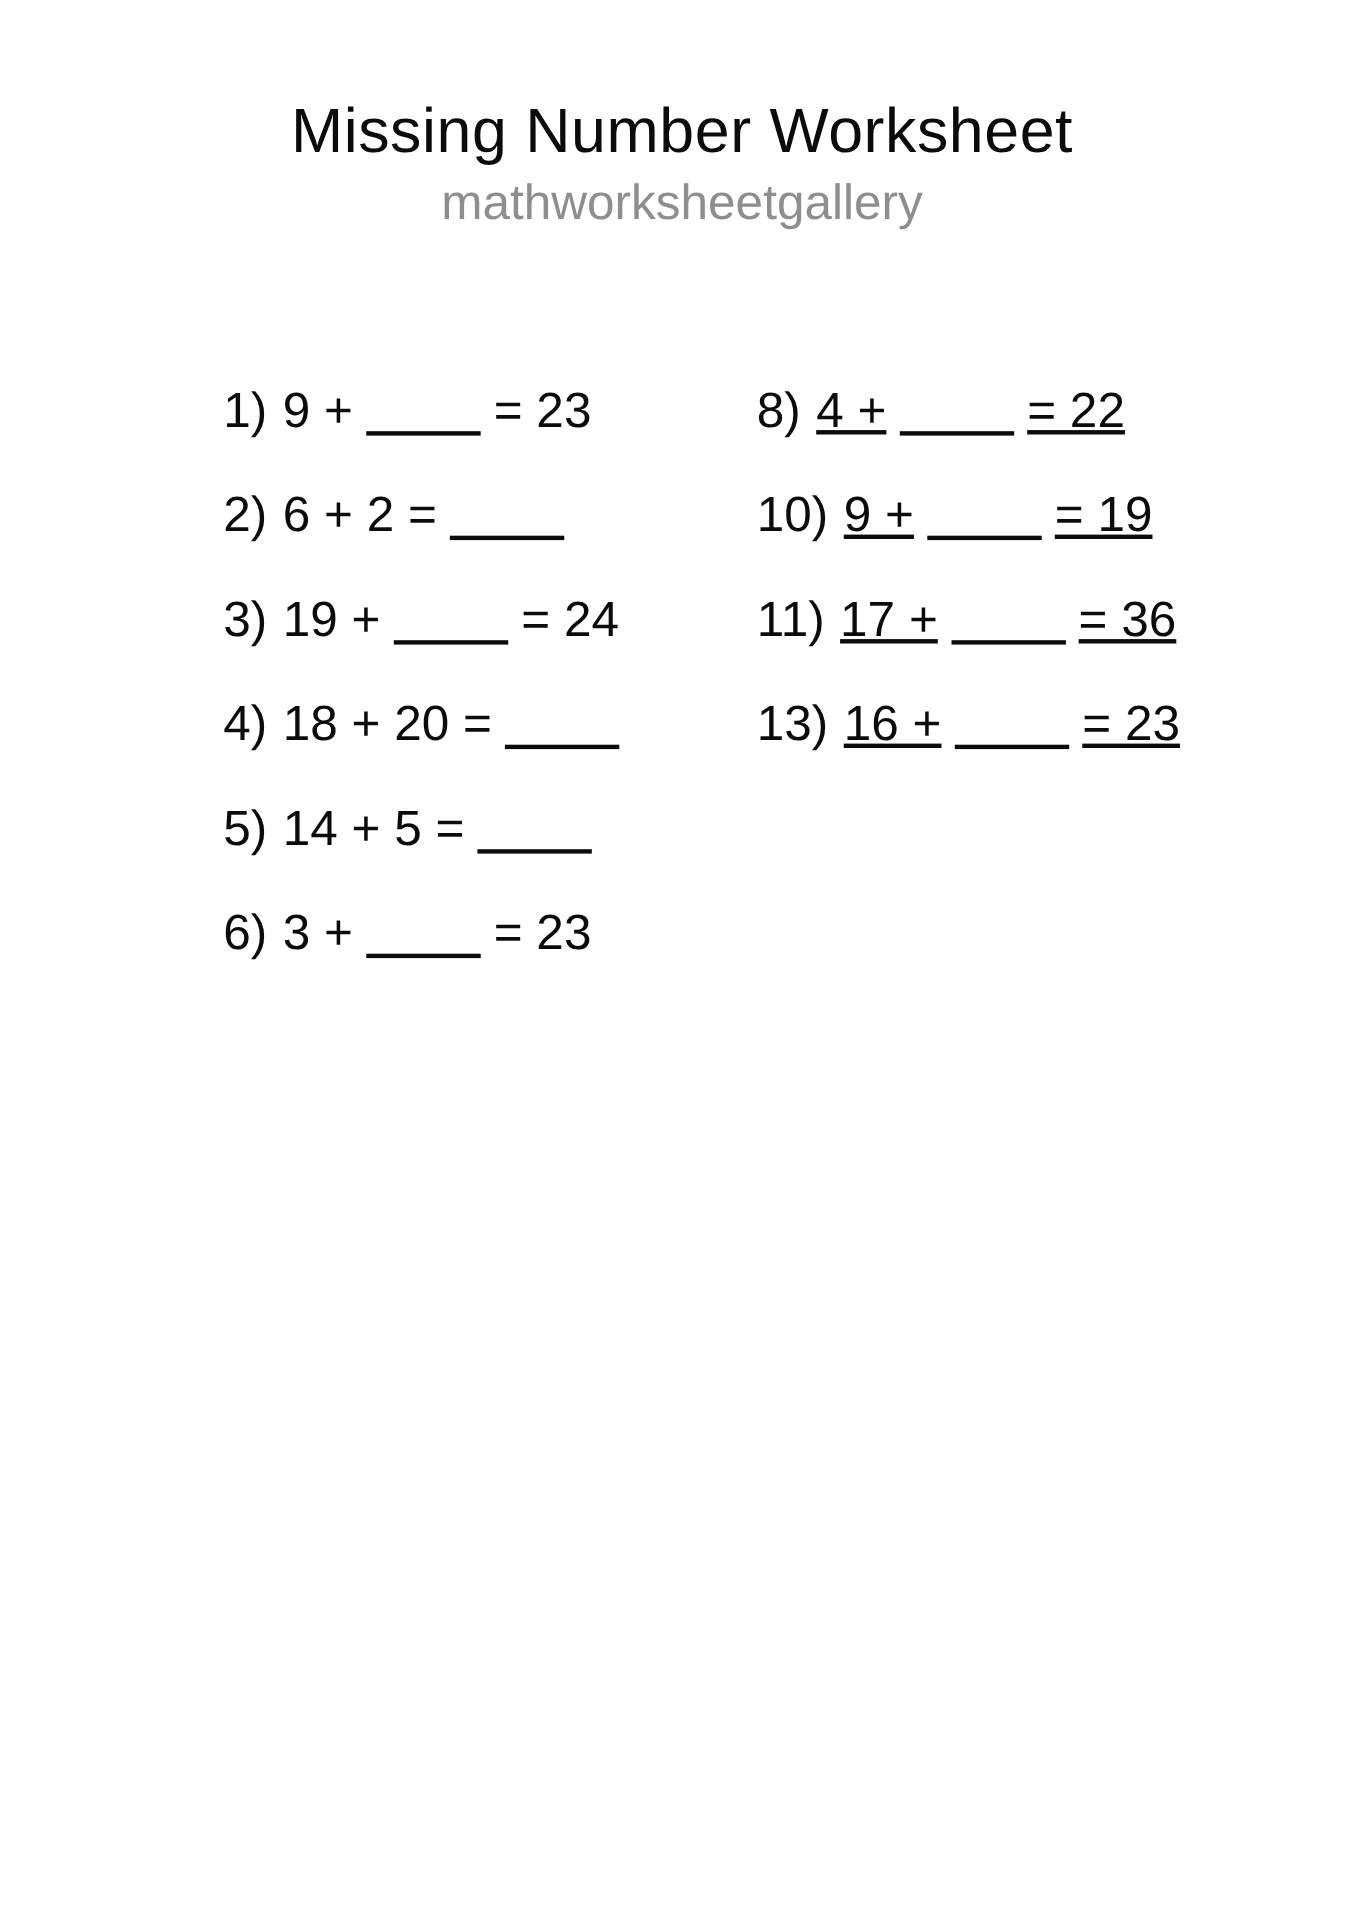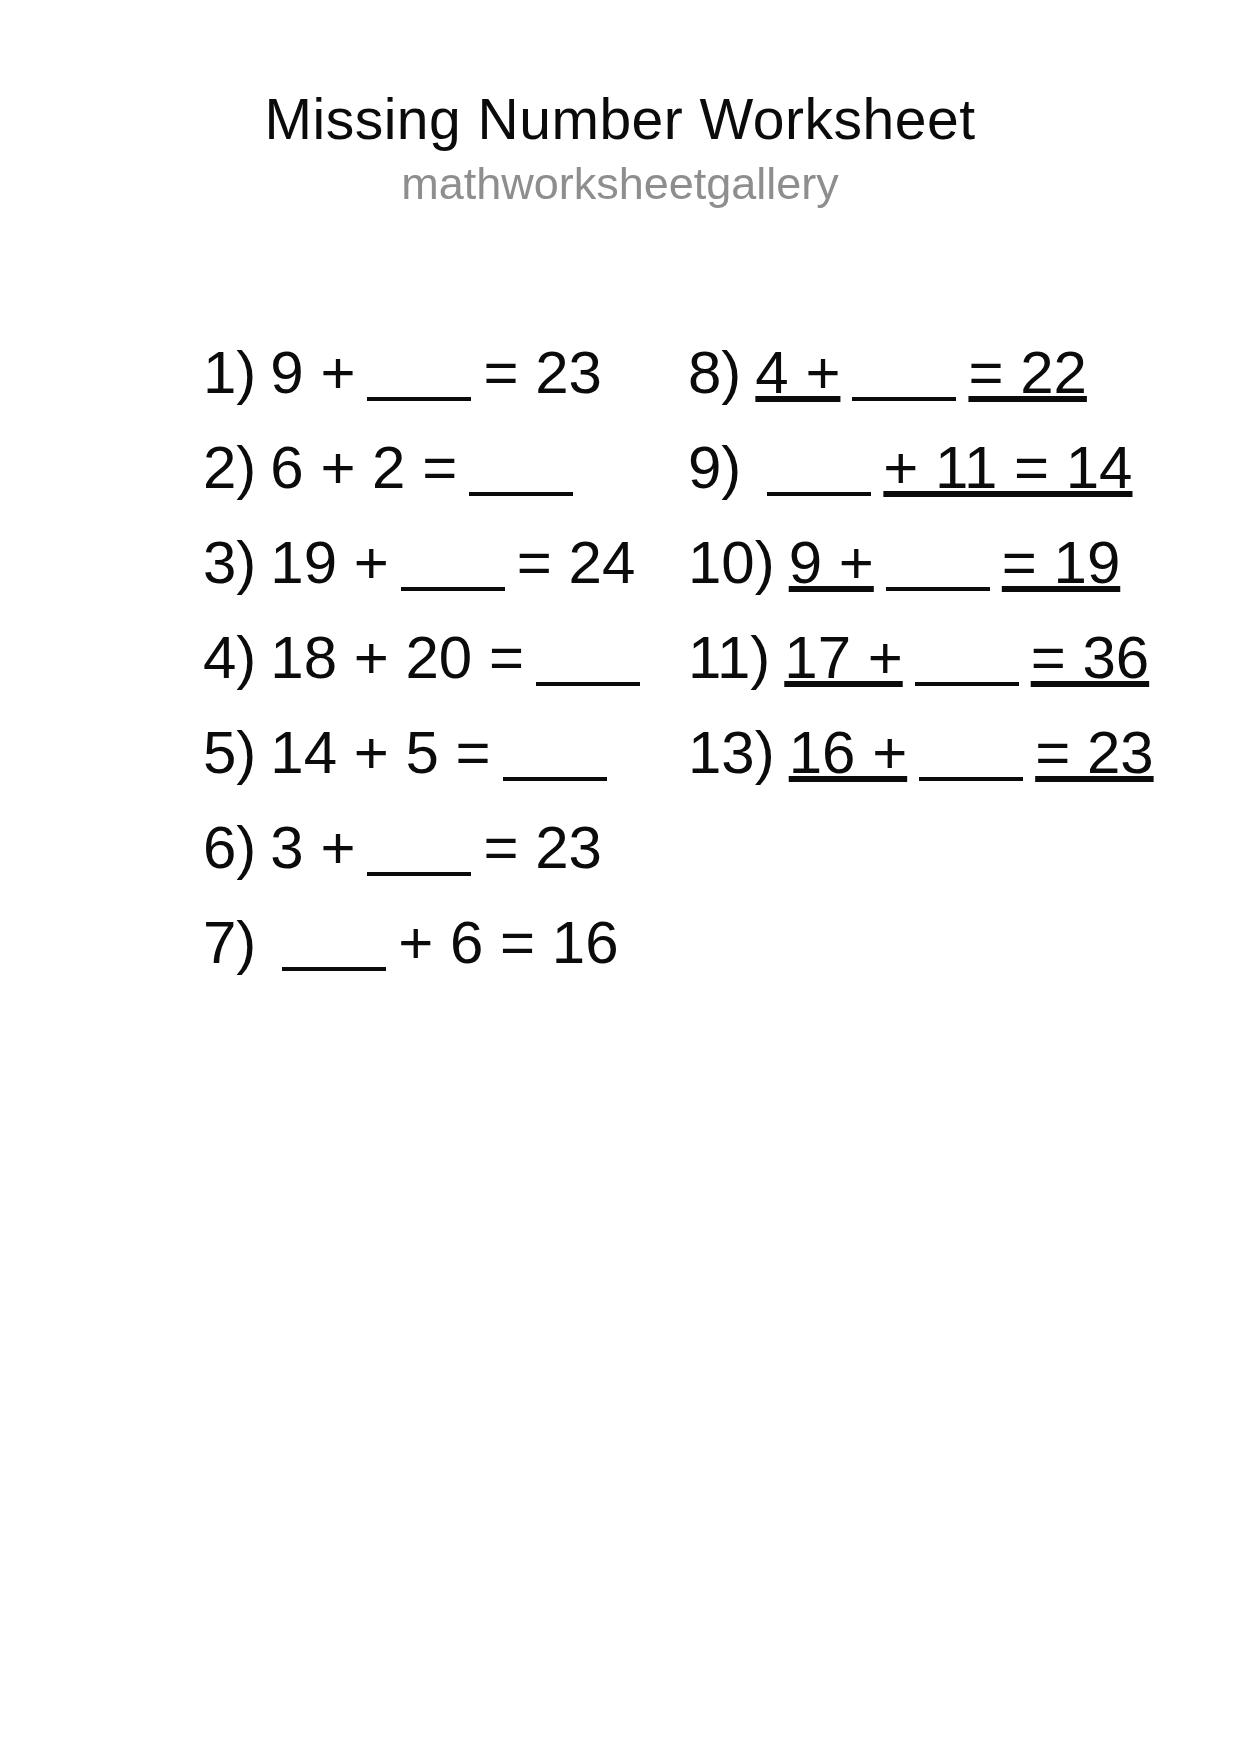--- a/index.html
+++ b/index.html
@@ -51,21 +51,21 @@
   }
   .col {
     position: absolute;
     top: 0;
   }
   .col-left  { left: 0; }
   .col-right { left: 485px; text-decoration: underline; }
   .row {
     height: 95px;
     line-height: 95px;
-    font-size: 60px;
+    font-size: 45px;
     white-space: nowrap;
   }
   .label {
     display: inline-block;
     margin-right: 14px;
   }
   .blank {
     display: inline-block;
     width: 104px;
     height: 6px;
@@ -86,24 +86,22 @@
   </header>
 
   <main class="problems">
     <div class="col col-left" id="col-left">
         <div class="row"><span class="label">1)</span><span class="txt">9 +</span><span class="blank"></span><span class="txt">= 23</span></div>
         <div class="row"><span class="label">2)</span><span class="txt">6 + 2 =</span><span class="blank"></span></div>
         <div class="row"><span class="label">3)</span><span class="txt">19 +</span><span class="blank"></span><span class="txt">= 24</span></div>
         <div class="row"><span class="label">4)</span><span class="txt">18 + 20 =</span><span class="blank"></span></div>
         <div class="row"><span class="label">5)</span><span class="txt">14 + 5 =</span><span class="blank"></span></div>
         <div class="row"><span class="label">6)</span><span class="txt">3 +</span><span class="blank"></span><span class="txt">= 23</span></div>
-        <div class="row"><span class="label">7)</span><span class="blank"></span><span class="txt">+ 6 = 16</span></div>
       </div>
     <div class="col col-right" id="col-right">
         <div class="row"><span class="label">8)</span><span class="txt">4 +</span><span class="blank"></span><span class="txt">= 22</span></div>
-        <div class="row"><span class="label">9)</span><span class="blank"></span><span class="txt">+ 11 = 14</span></div>
         <div class="row"><span class="label">10)</span><span class="txt">9 +</span><span class="blank"></span><span class="txt">= 19</span></div>
         <div class="row"><span class="label">11)</span><span class="txt">17 +</span><span class="blank"></span><span class="txt">= 36</span></div>
         <div class="row"><span class="label">13)</span><span class="txt">16 +</span><span class="blank"></span><span class="txt">= 23</span></div>
       </div>
   </main>
 
 </div>
 
 </body></html>

